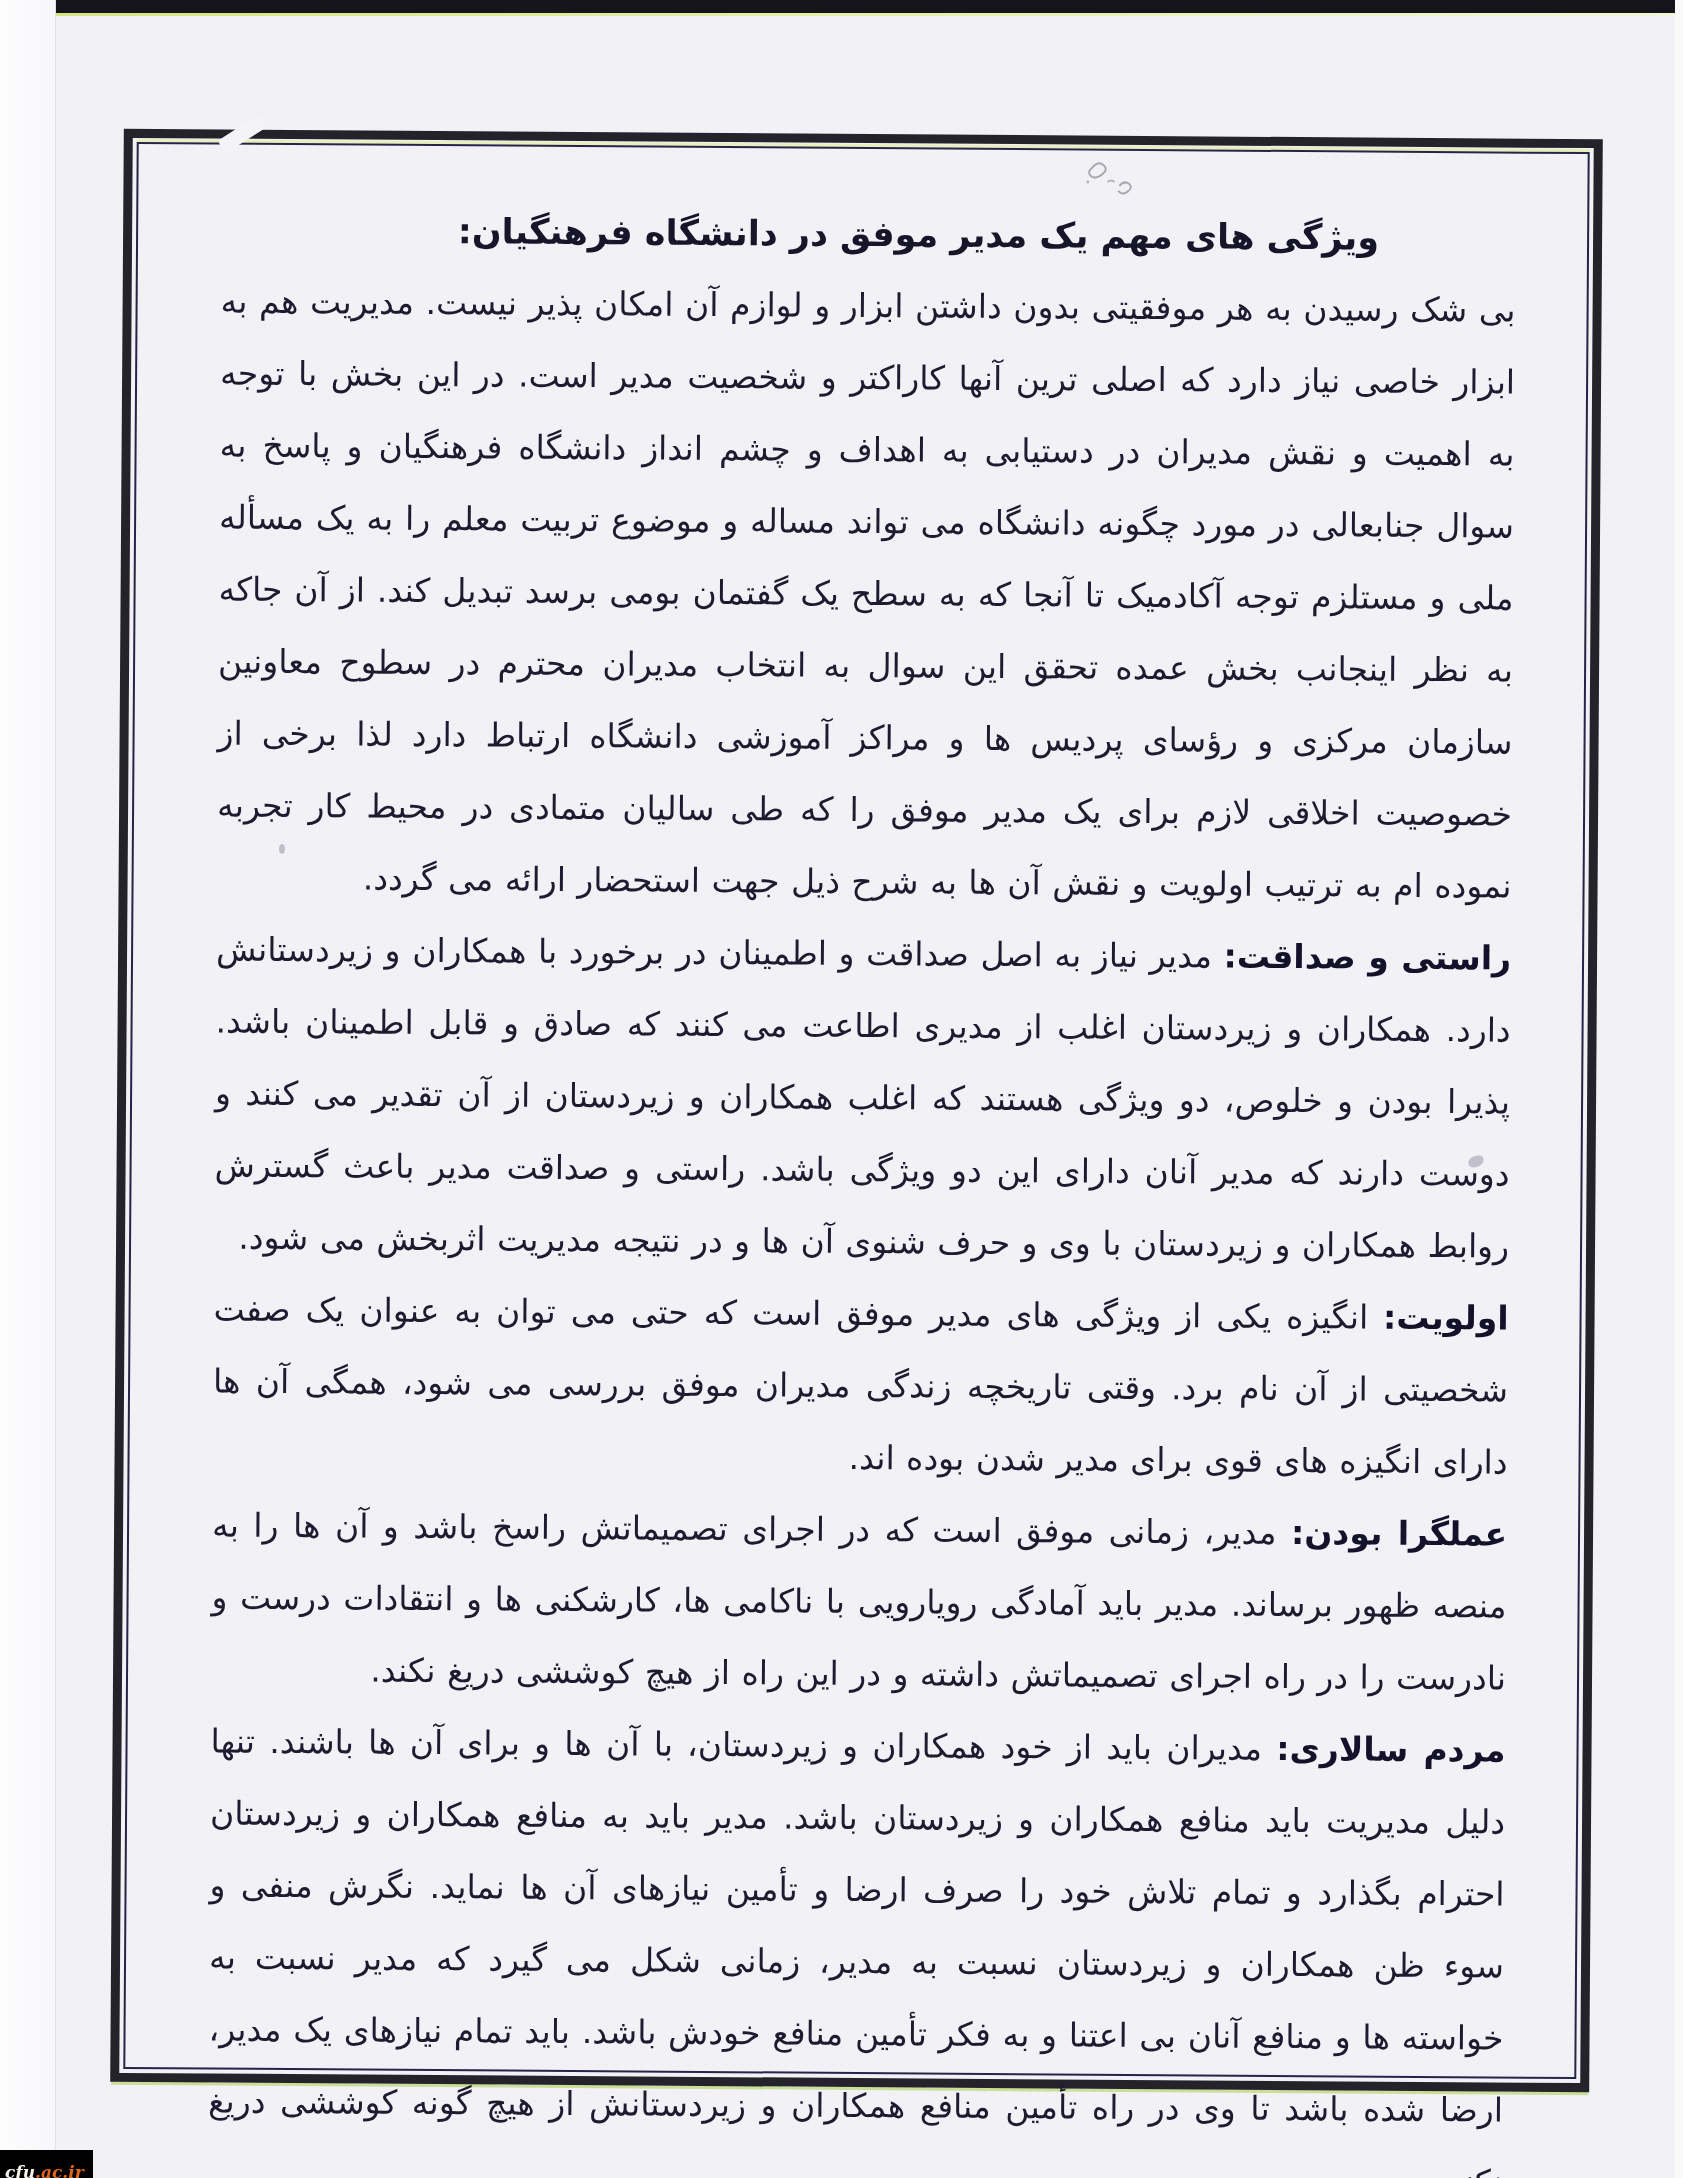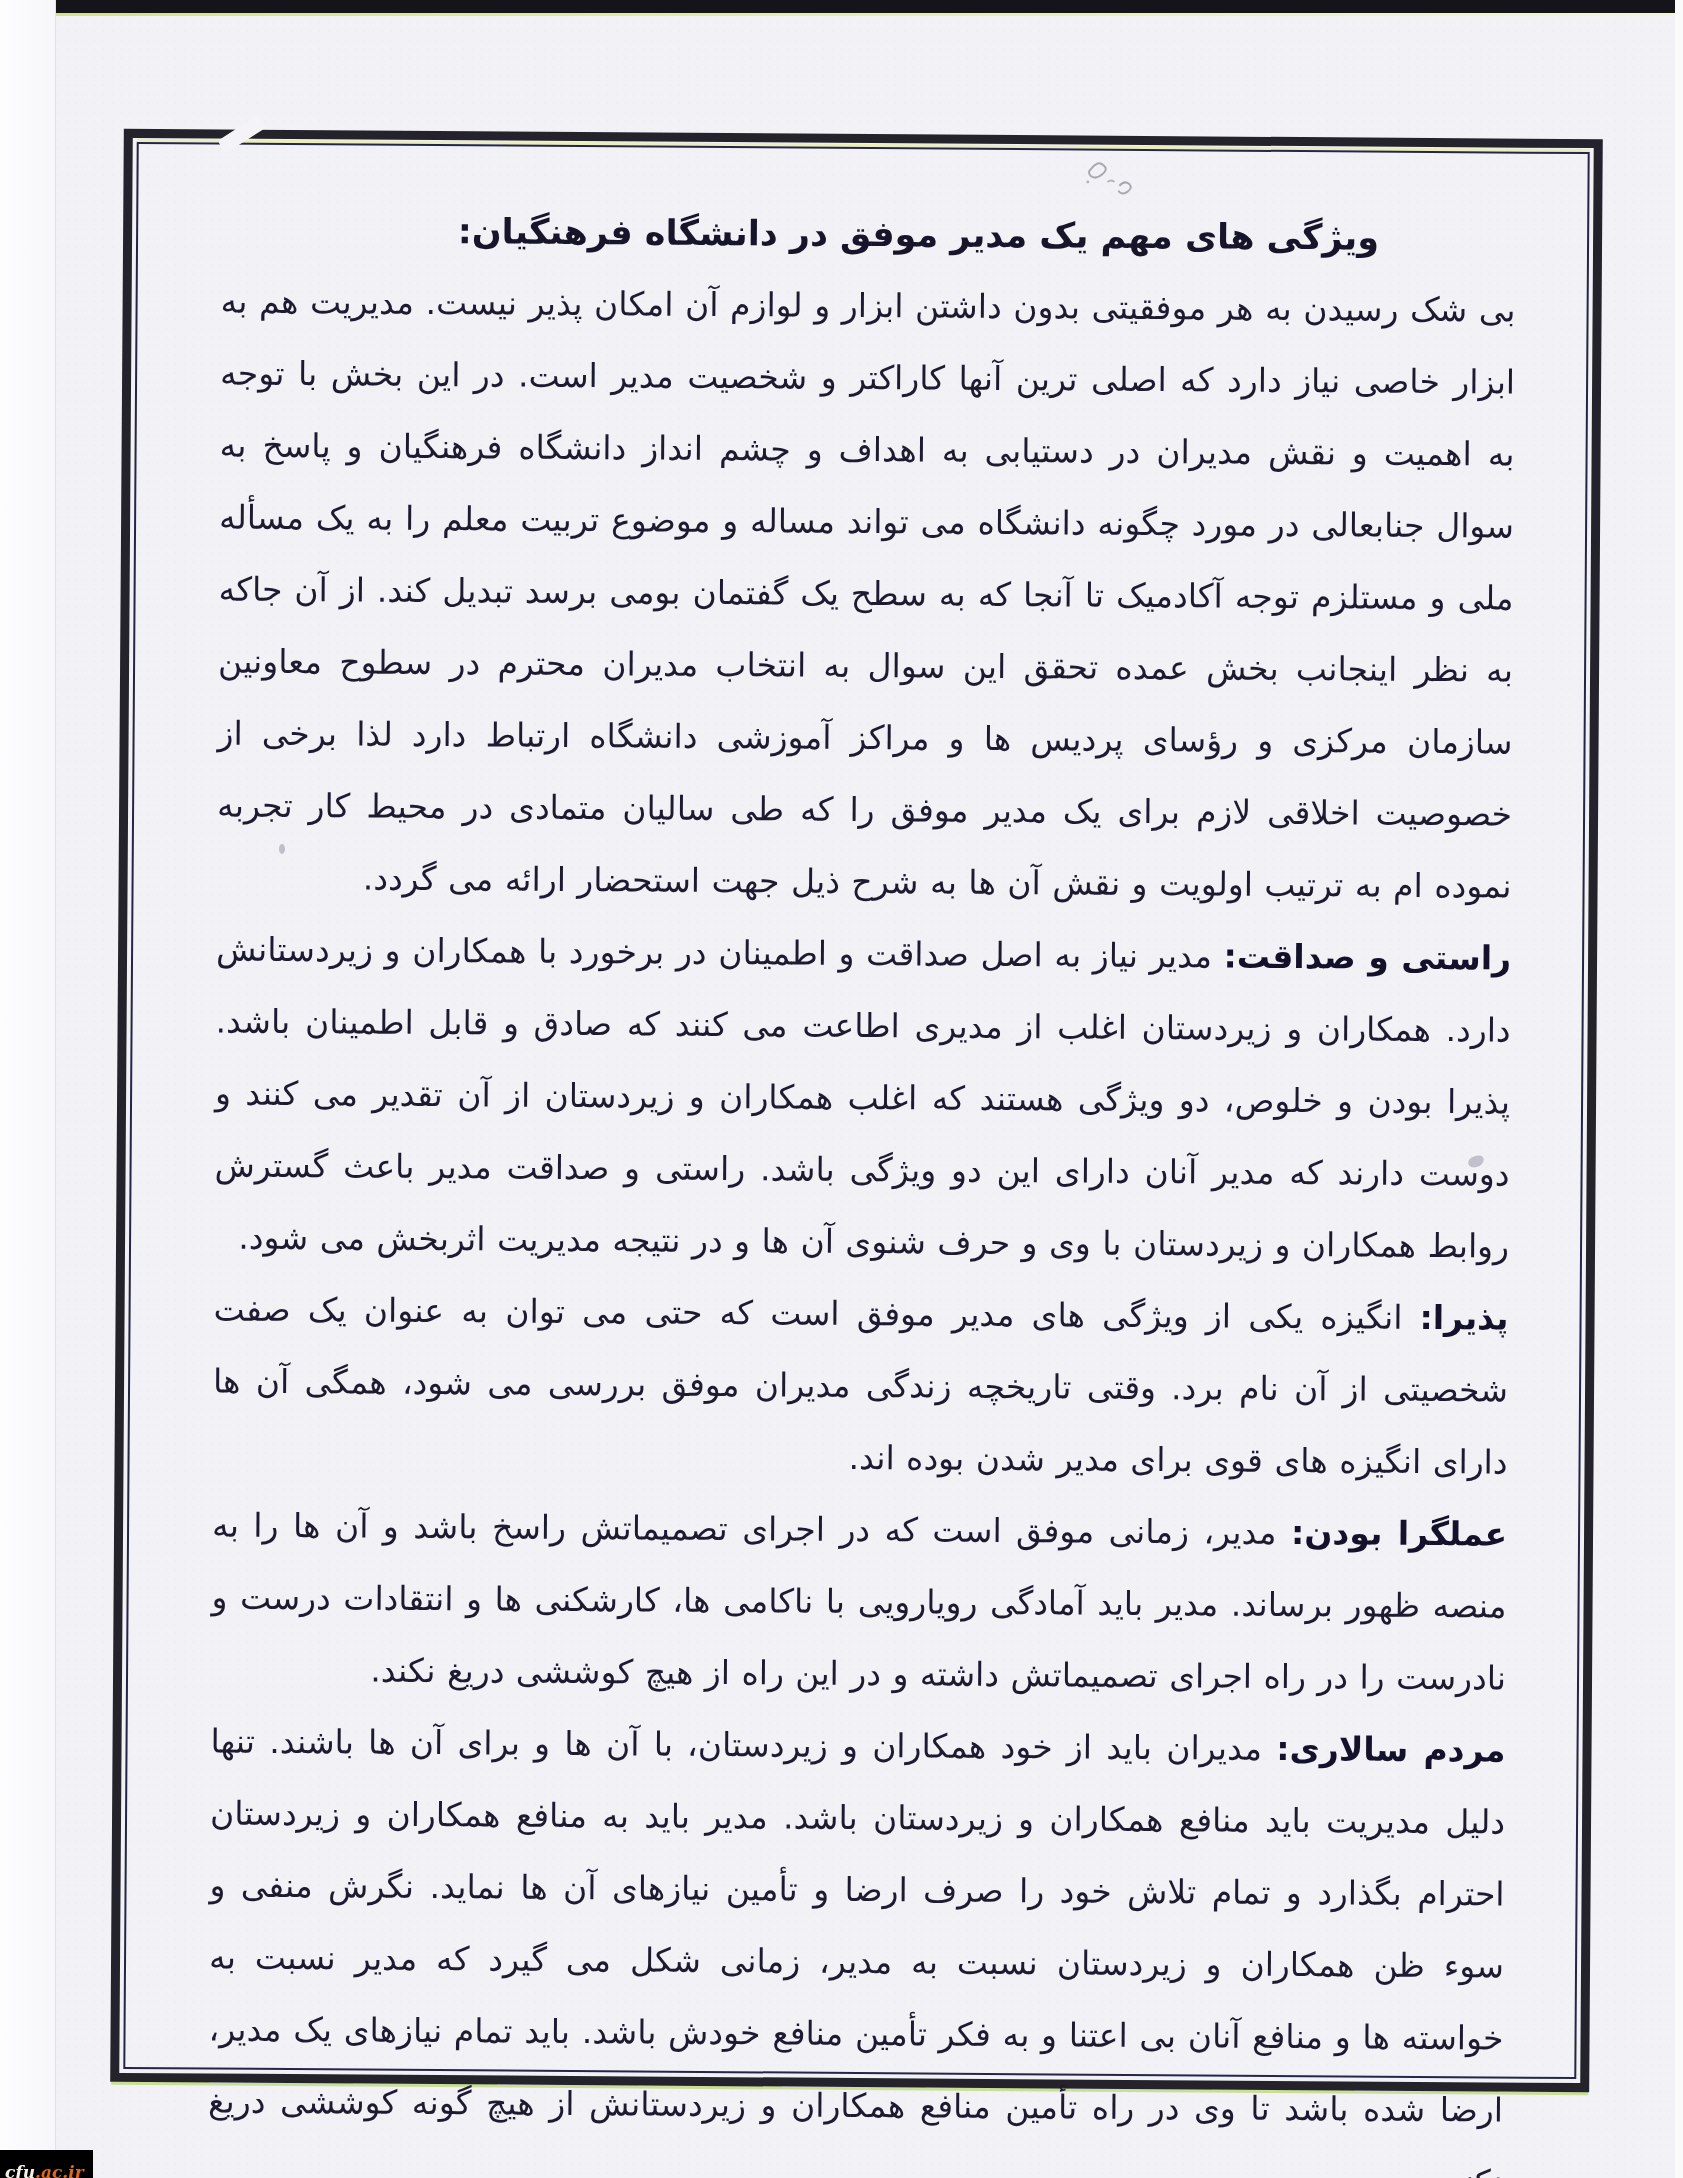--- a/index.html
+++ b/index.html
@@ -56,21 +56,21 @@
   <div class="frame-inner"></div>
   <div class="notch"></div>
 
   <div class="content">
     <h1 class="doc-title">ویژگی های مهم یک مدیر موفق در دانشگاه فرهنگیان:</h1>
 
     <p class="para"><strong></strong><span>بی شک رسیدن به هر موفقیتی بدون داشتن ابزار و لوازم آن امکان پذیر نیست. مدیریت هم به ابزار خاصی نیاز دارد که اصلی ترین آنها کاراکتر و شخصیت مدیر است. در این بخش با توجه به اهمیت و نقش مدیران در دستیابی به اهداف و چشم انداز دانشگاه فرهنگیان و پاسخ به سوال جنابعالی در مورد چگونه دانشگاه می تواند مساله و موضوع تربیت معلم را به یک مسأله ملی و مستلزم توجه آکادمیک تا آنجا که به سطح یک گفتمان بومی برسد تبدیل کند. از آن جاکه به نظر اینجانب بخش عمده تحقق این سوال به انتخاب مدیران محترم در سطوح معاونین سازمان مرکزی و رؤسای پردیس ها و مراکز آموزشی دانشگاه ارتباط دارد لذا برخی از خصوصیت اخلاقی لازم برای یک مدیر موفق را که طی سالیان متمادی در محیط کار تجربه نموده ام به ترتیب اولویت و نقش آن ها به شرح ذیل جهت استحضار ارائه می گردد.</span></p>
 
     <p class="para"><strong>راستی و صداقت:</strong><span> مدیر نیاز به اصل صداقت و اطمینان در برخورد با همکاران و زیردستانش دارد. همکاران و زیردستان اغلب از مدیری اطاعت می کنند که صادق و قابل اطمینان باشد. پذیرا بودن و خلوص، دو ویژگی هستند که اغلب همکاران و زیردستان از آن تقدیر می کنند و دوست دارند که مدیر آنان دارای این دو ویژگی باشد. راستی و صداقت مدیر باعث گسترش روابط همکاران و زیردستان با وی و حرف شنوی آن ها و در نتیجه مدیریت اثربخش می شود.</span></p>
 
-    <p class="para"><strong>پذیرا:</strong><span> انگیزه یکی از ویژگی های مدیر موفق است که حتی می توان به عنوان یک صفت شخصیتی از آن نام برد. وقتی تاریخچه زندگی مدیران موفق بررسی می شود، همگی آن ها دارای انگیزه های قوی برای مدیر شدن بوده اند.</span></p>
+    <p class="para"><strong>اولویت:</strong><span> انگیزه یکی از ویژگی های مدیر موفق است که حتی می توان به عنوان یک صفت شخصیتی از آن نام برد. وقتی تاریخچه زندگی مدیران موفق بررسی می شود، همگی آن ها دارای انگیزه های قوی برای مدیر شدن بوده اند.</span></p>
 
     <p class="para"><strong>عملگرا بودن:</strong><span> مدیر، زمانی موفق است که در اجرای تصمیماتش راسخ باشد و آن ها را به منصه ظهور برساند. مدیر باید آمادگی رویارویی با ناکامی ها، کارشکنی ها و انتقادات درست و نادرست را در راه اجرای تصمیماتش داشته و در این راه از هیچ کوششی دریغ نکند.</span></p>
 
     <p class="para"><strong>مردم سالاری:</strong><span>  مدیران باید از خود همکاران و زیردستان، با آن ها و برای آن ها باشند. تنها دلیل مدیریت باید منافع همکاران و زیردستان باشد. مدیر باید به منافع همکاران و زیردستان احترام بگذارد و تمام تلاش خود را صرف ارضا و تأمین نیازهای آن ها نماید. نگرش منفی و سوء ظن همکاران و زیردستان نسبت به مدیر، زمانی شکل می گیرد که مدیر نسبت به خواسته ها و منافع آنان بی اعتنا و به فکر تأمین منافع خودش باشد. باید تمام نیازهای یک مدیر، ارضا شده باشد تا وی در راه تأمین منافع همکاران و زیردستانش از هیچ گونه کوششی دریغ نکند.</span></p>
 
     <p class="para"><strong>پیشرو بودن:</strong><span> مدیر موفق، همکاران و زیردستانش را به جلو حرکت می دهد. در مدیریت، ارتباطات و ترکیب راهبردهای جدید مهم هستند. مدیر پیشرو، اسباب و امکانات لازم را برای پیشرفت سازمان و همکاران و زیردستان فراهم می کند.</span></p>
   </div>
 </div>
 
 <svg class="scribble" width="69" height="45" viewBox="0 0 70 45">

